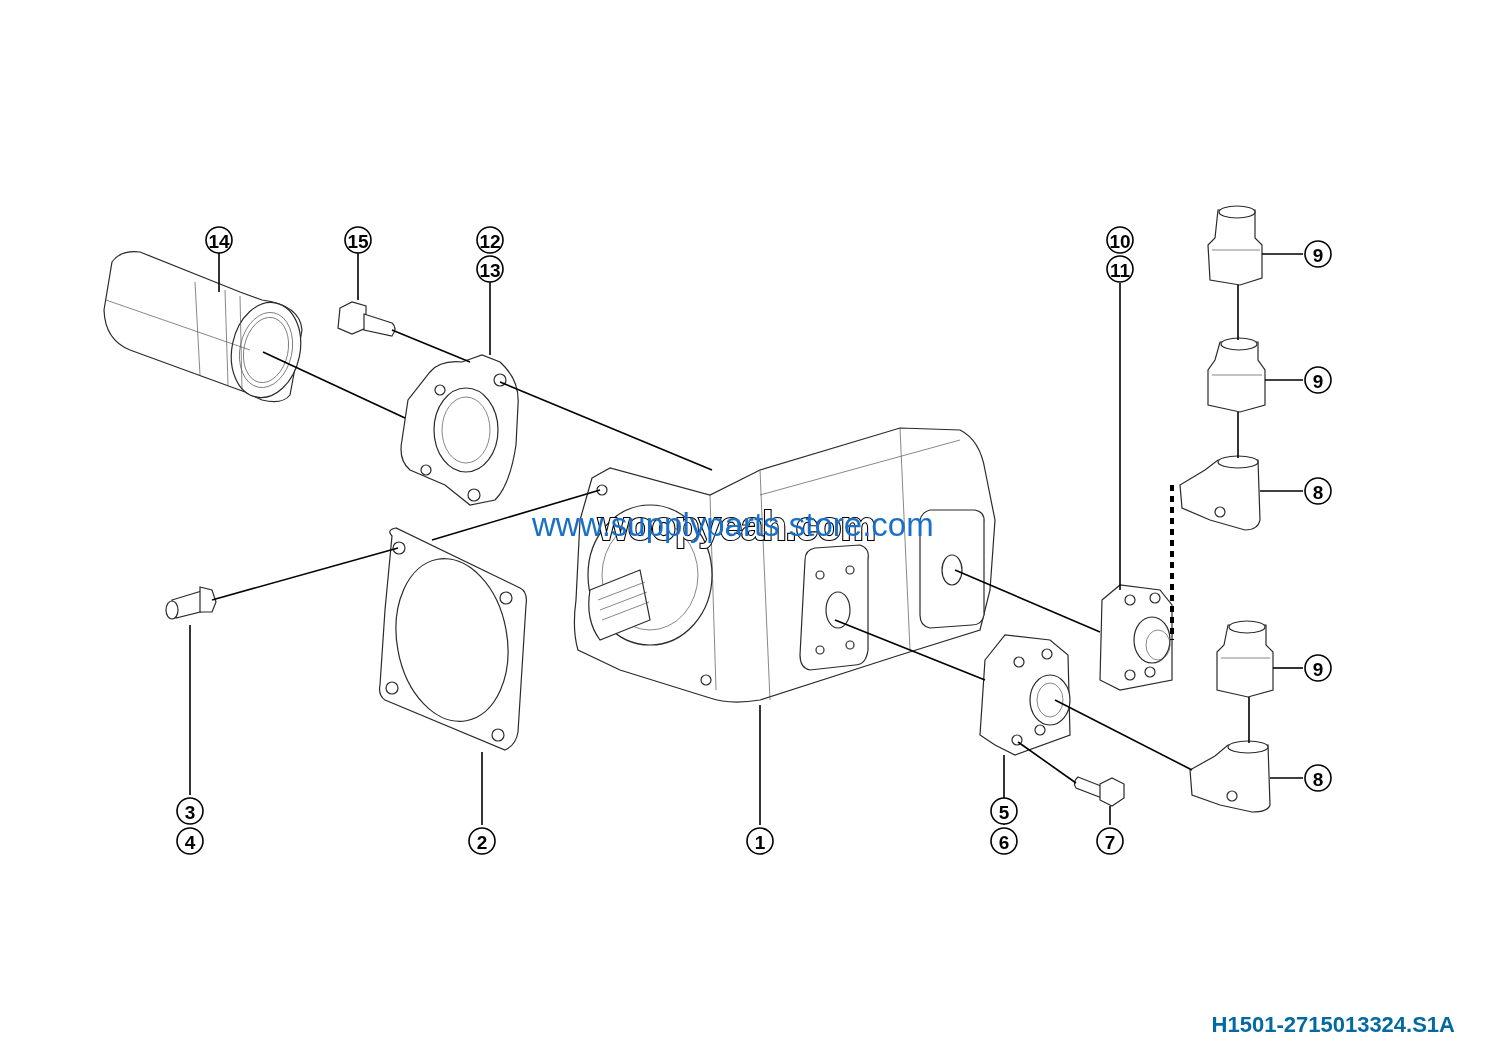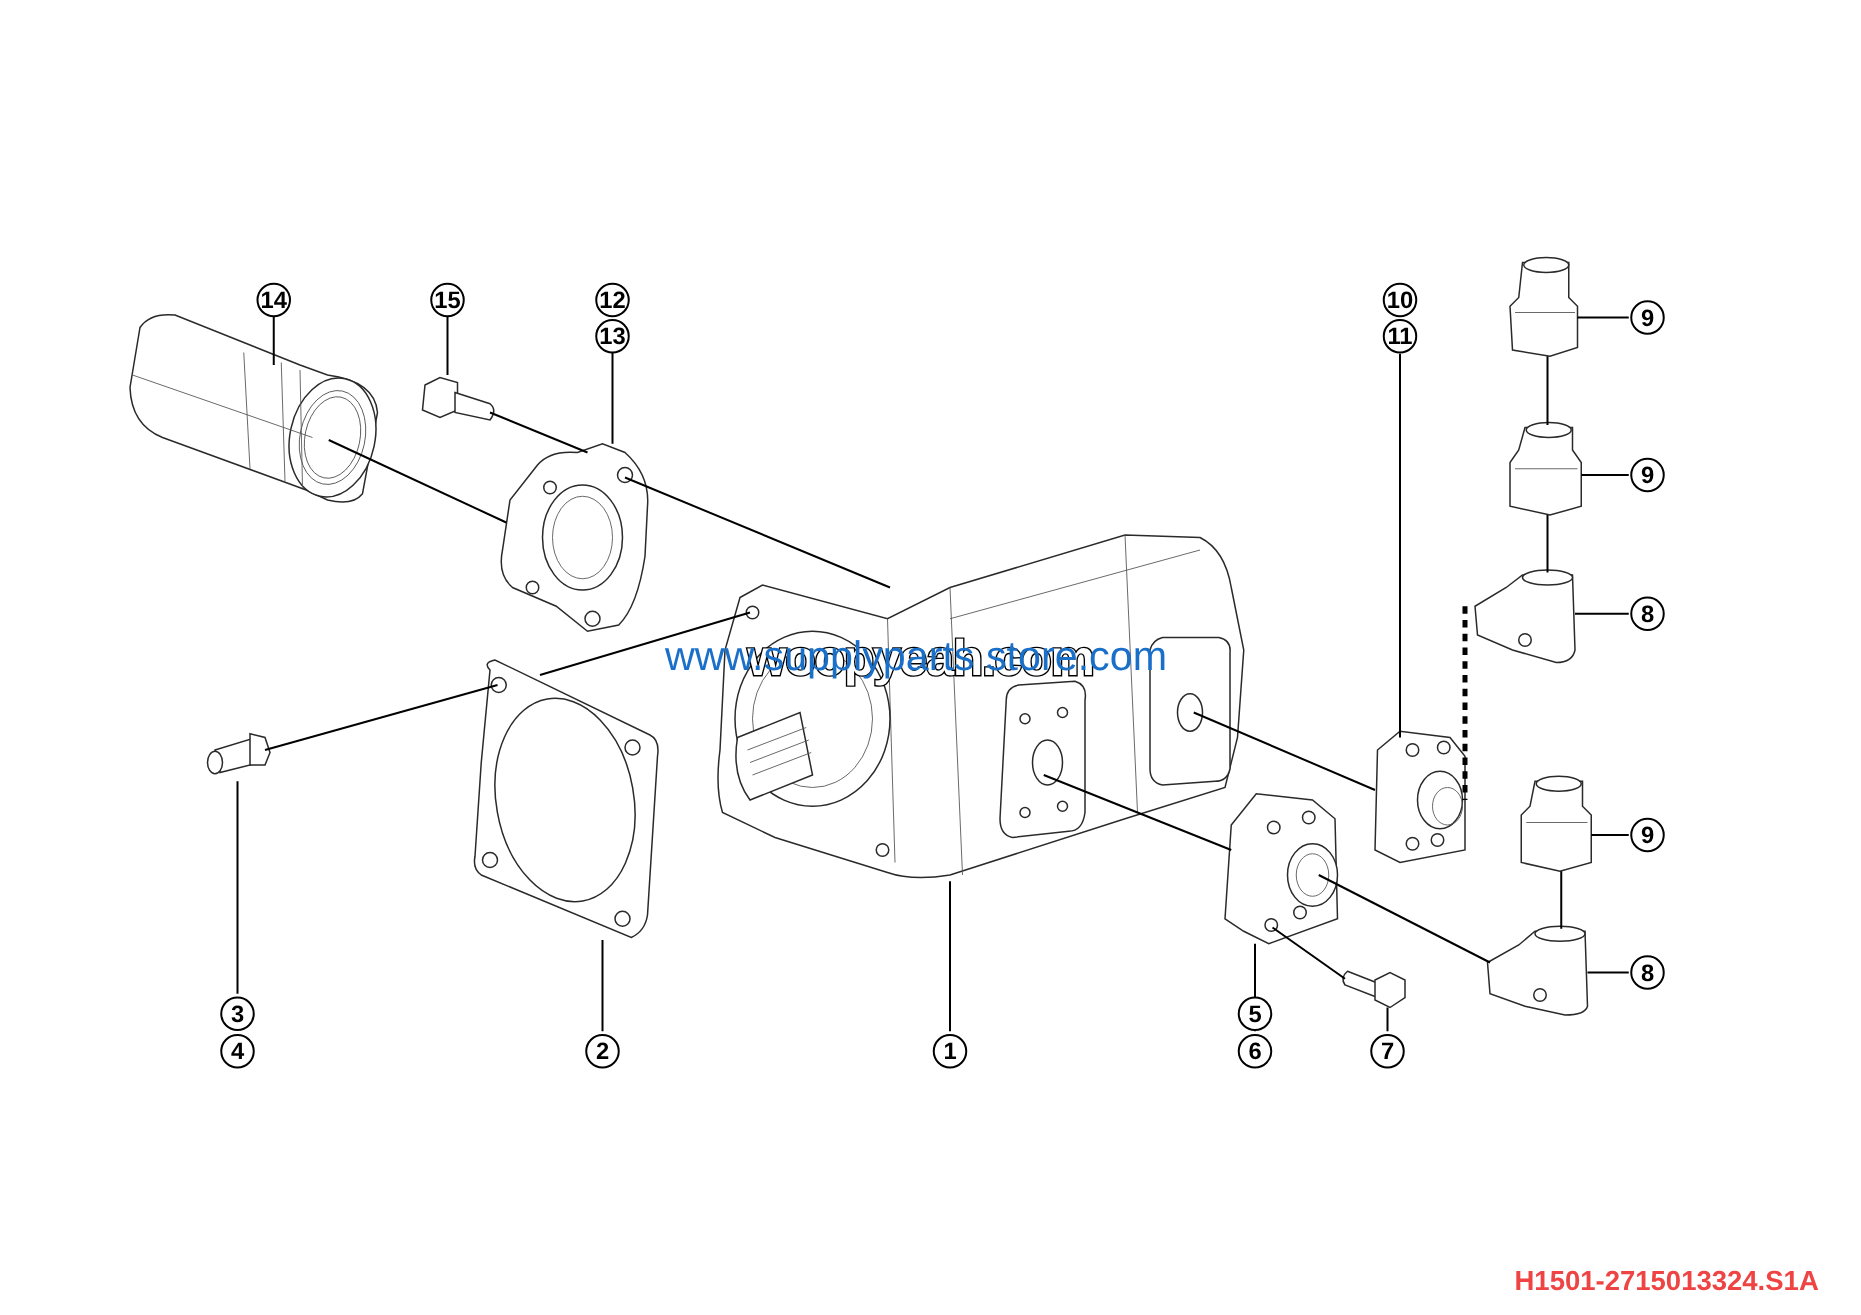--- a/index.html
+++ b/index.html
@@ -8,21 +8,21 @@
   svg#diagram { position: absolute; left: 0; top: 0; }
   .part { fill: #ffffff; stroke: #2a2a2a; stroke-width: 1.2; }
   .thin { fill: none; stroke: #555; stroke-width: 0.7; }
   .lead { fill: none; stroke: #000; stroke-width: 1.6; }
   .callout-circle { fill: #ffffff; stroke: #000; stroke-width: 1.6; }
   .callout-text { font-family: "Liberation Sans", sans-serif; font-weight: bold; font-size: 19px;
                   fill: #000; text-anchor: middle; dominant-baseline: central; }
   .wm-black { font-family: "Liberation Sans", sans-serif; font-weight: bold; font-size: 40px;
               fill: #ffffff; stroke: #000; stroke-width: 2.2; paint-order: stroke; letter-spacing: -1px; }
   .wm-blue { font-family: "Liberation Sans", sans-serif; font-size: 33px; fill: #1a6fc9; }
-  .drawing-code { position: absolute; right: 34px; bottom: 14px; font-weight: bold; font-size: 22px; color: #ef4444; }
+  .drawing-code { position: absolute; right: 34px; bottom: 14px; font-weight: bold; font-size: 22px; color: #0369a1; }
 </style>
 </head>
 <body>
 
 <svg id="diagram" width="1489" height="1052" viewBox="0 0 1489 1052">
 
   <g>
     <path class="part" d="M112,262 Q120,250 140,252 L240,292 L262,300 Q300,305 302,330 L290,395 Q282,405 262,400 L245,392 L130,350 Q105,340 104,310 Z"></path>
     <ellipse class="part" cx="266" cy="350" rx="34" ry="48" transform="rotate(12 266 350)"></ellipse>
     <ellipse class="thin" cx="266" cy="350" rx="26" ry="38" transform="rotate(12 266 350)"></ellipse>

